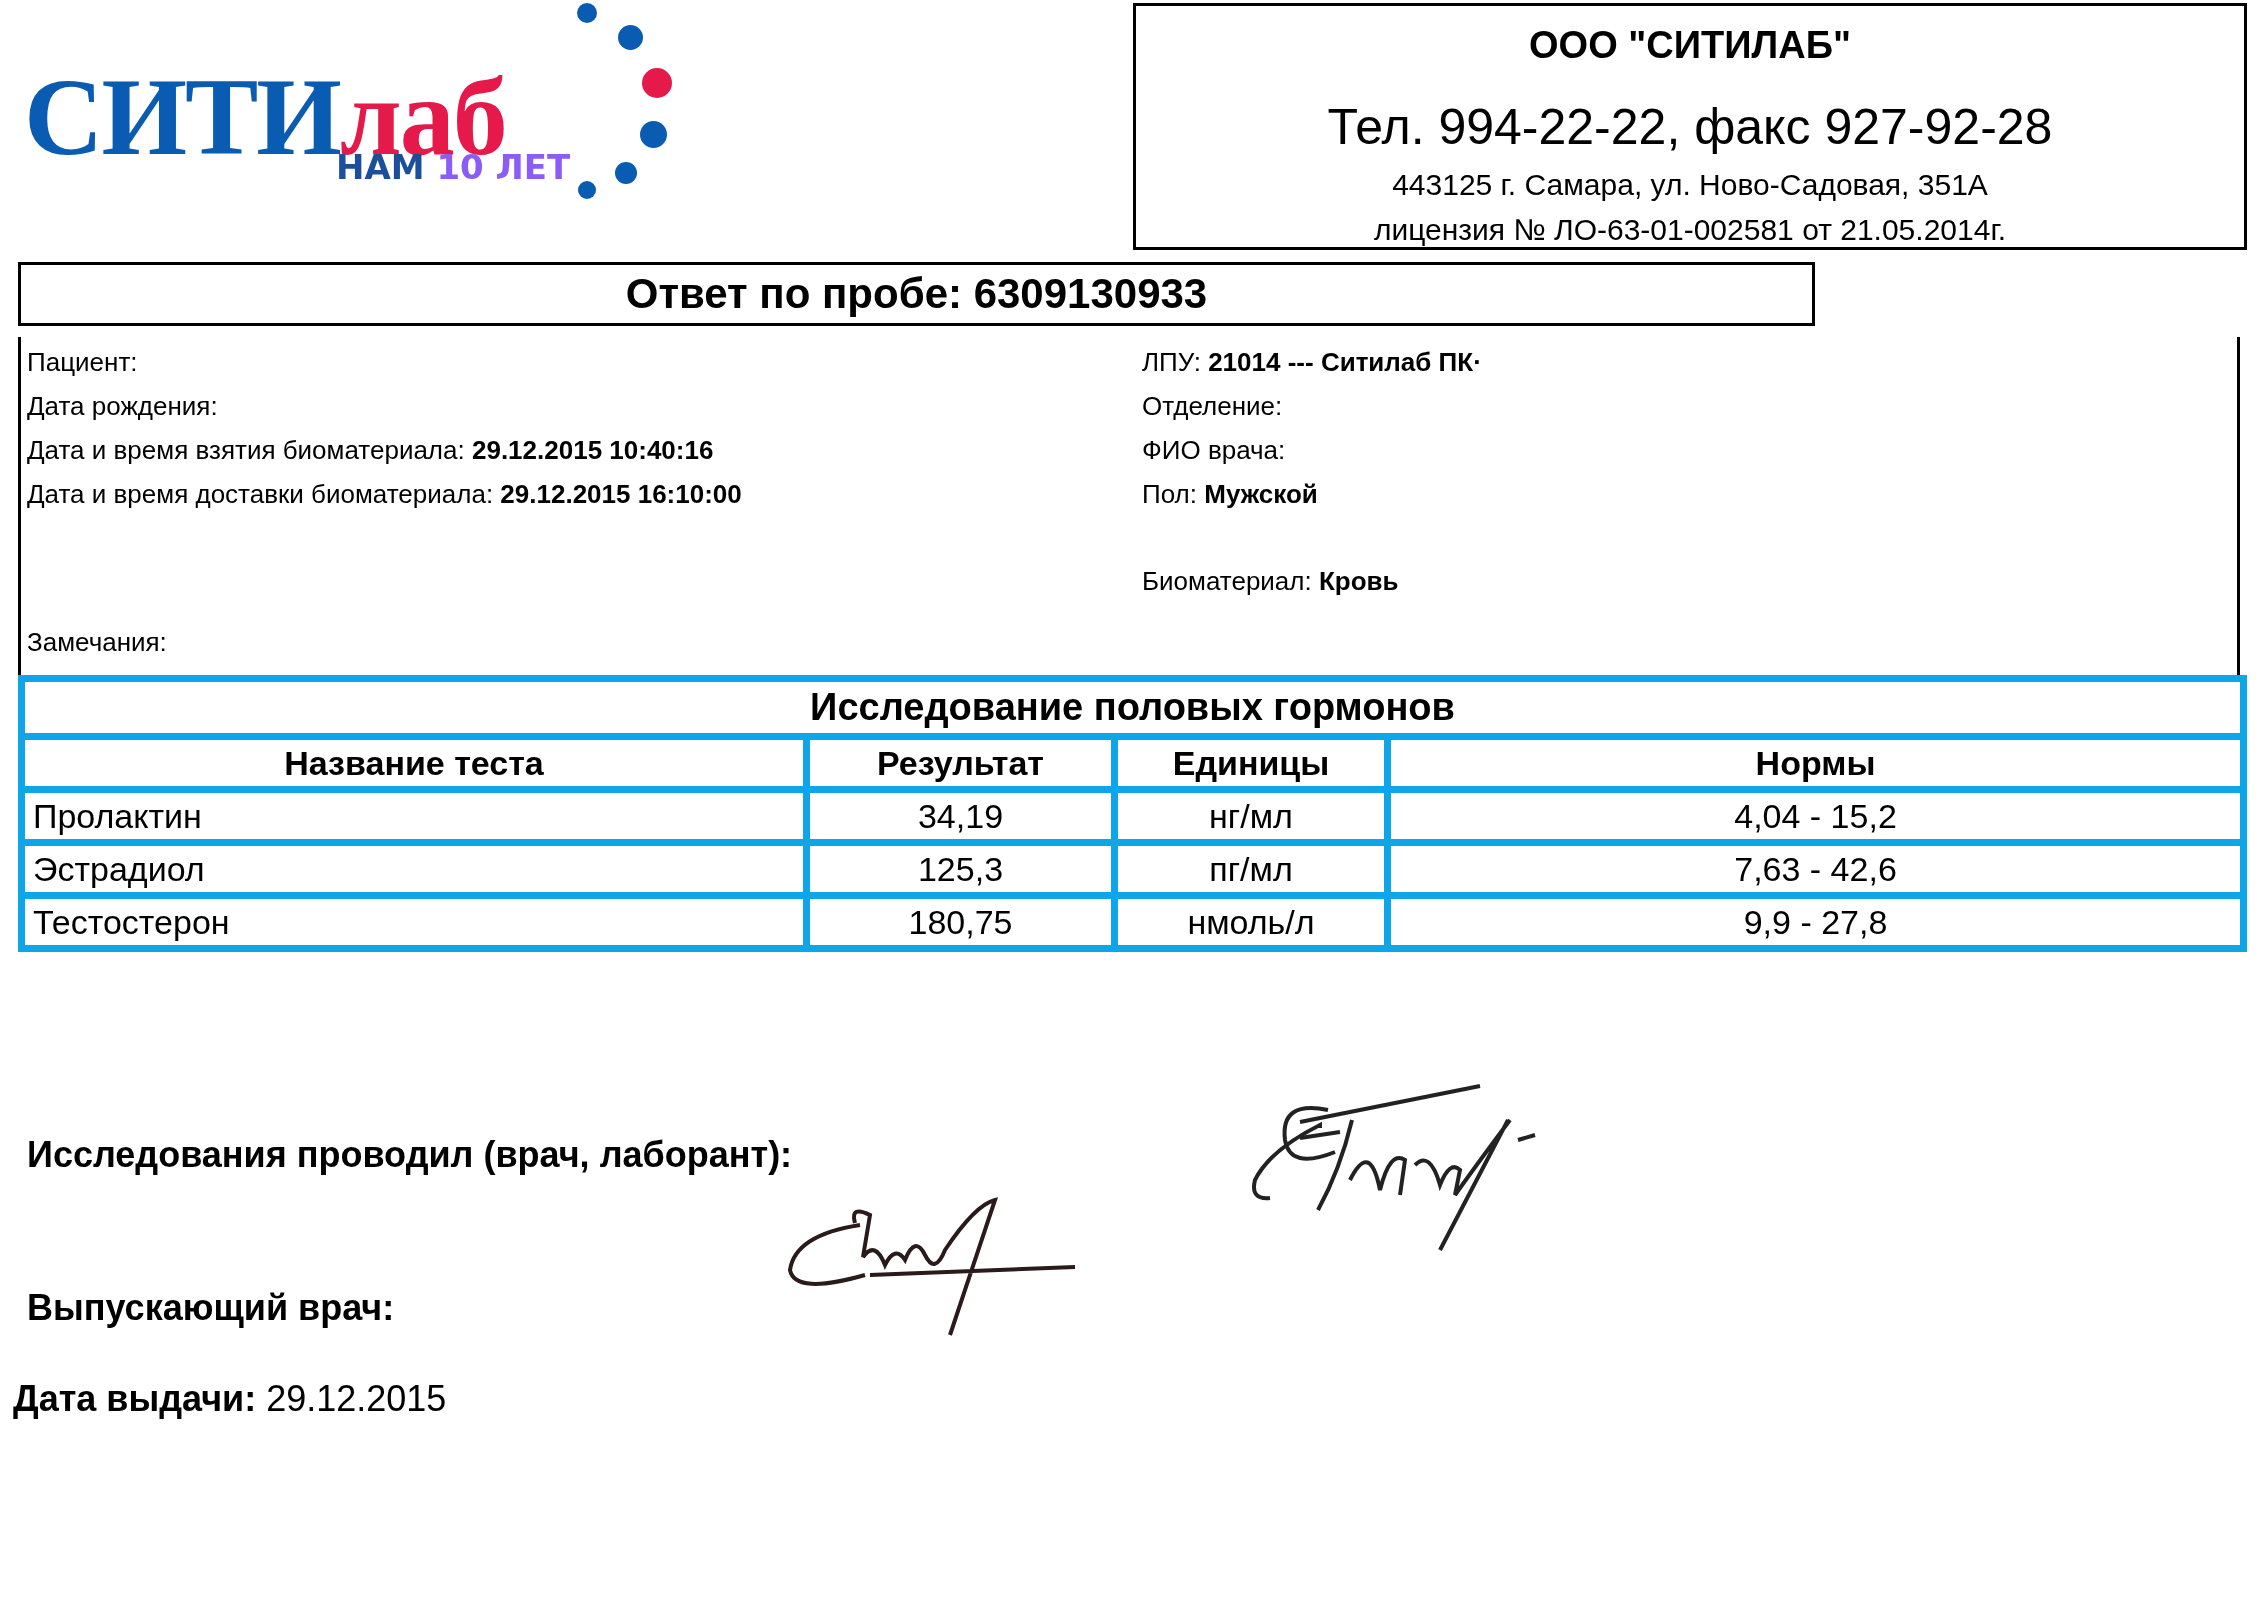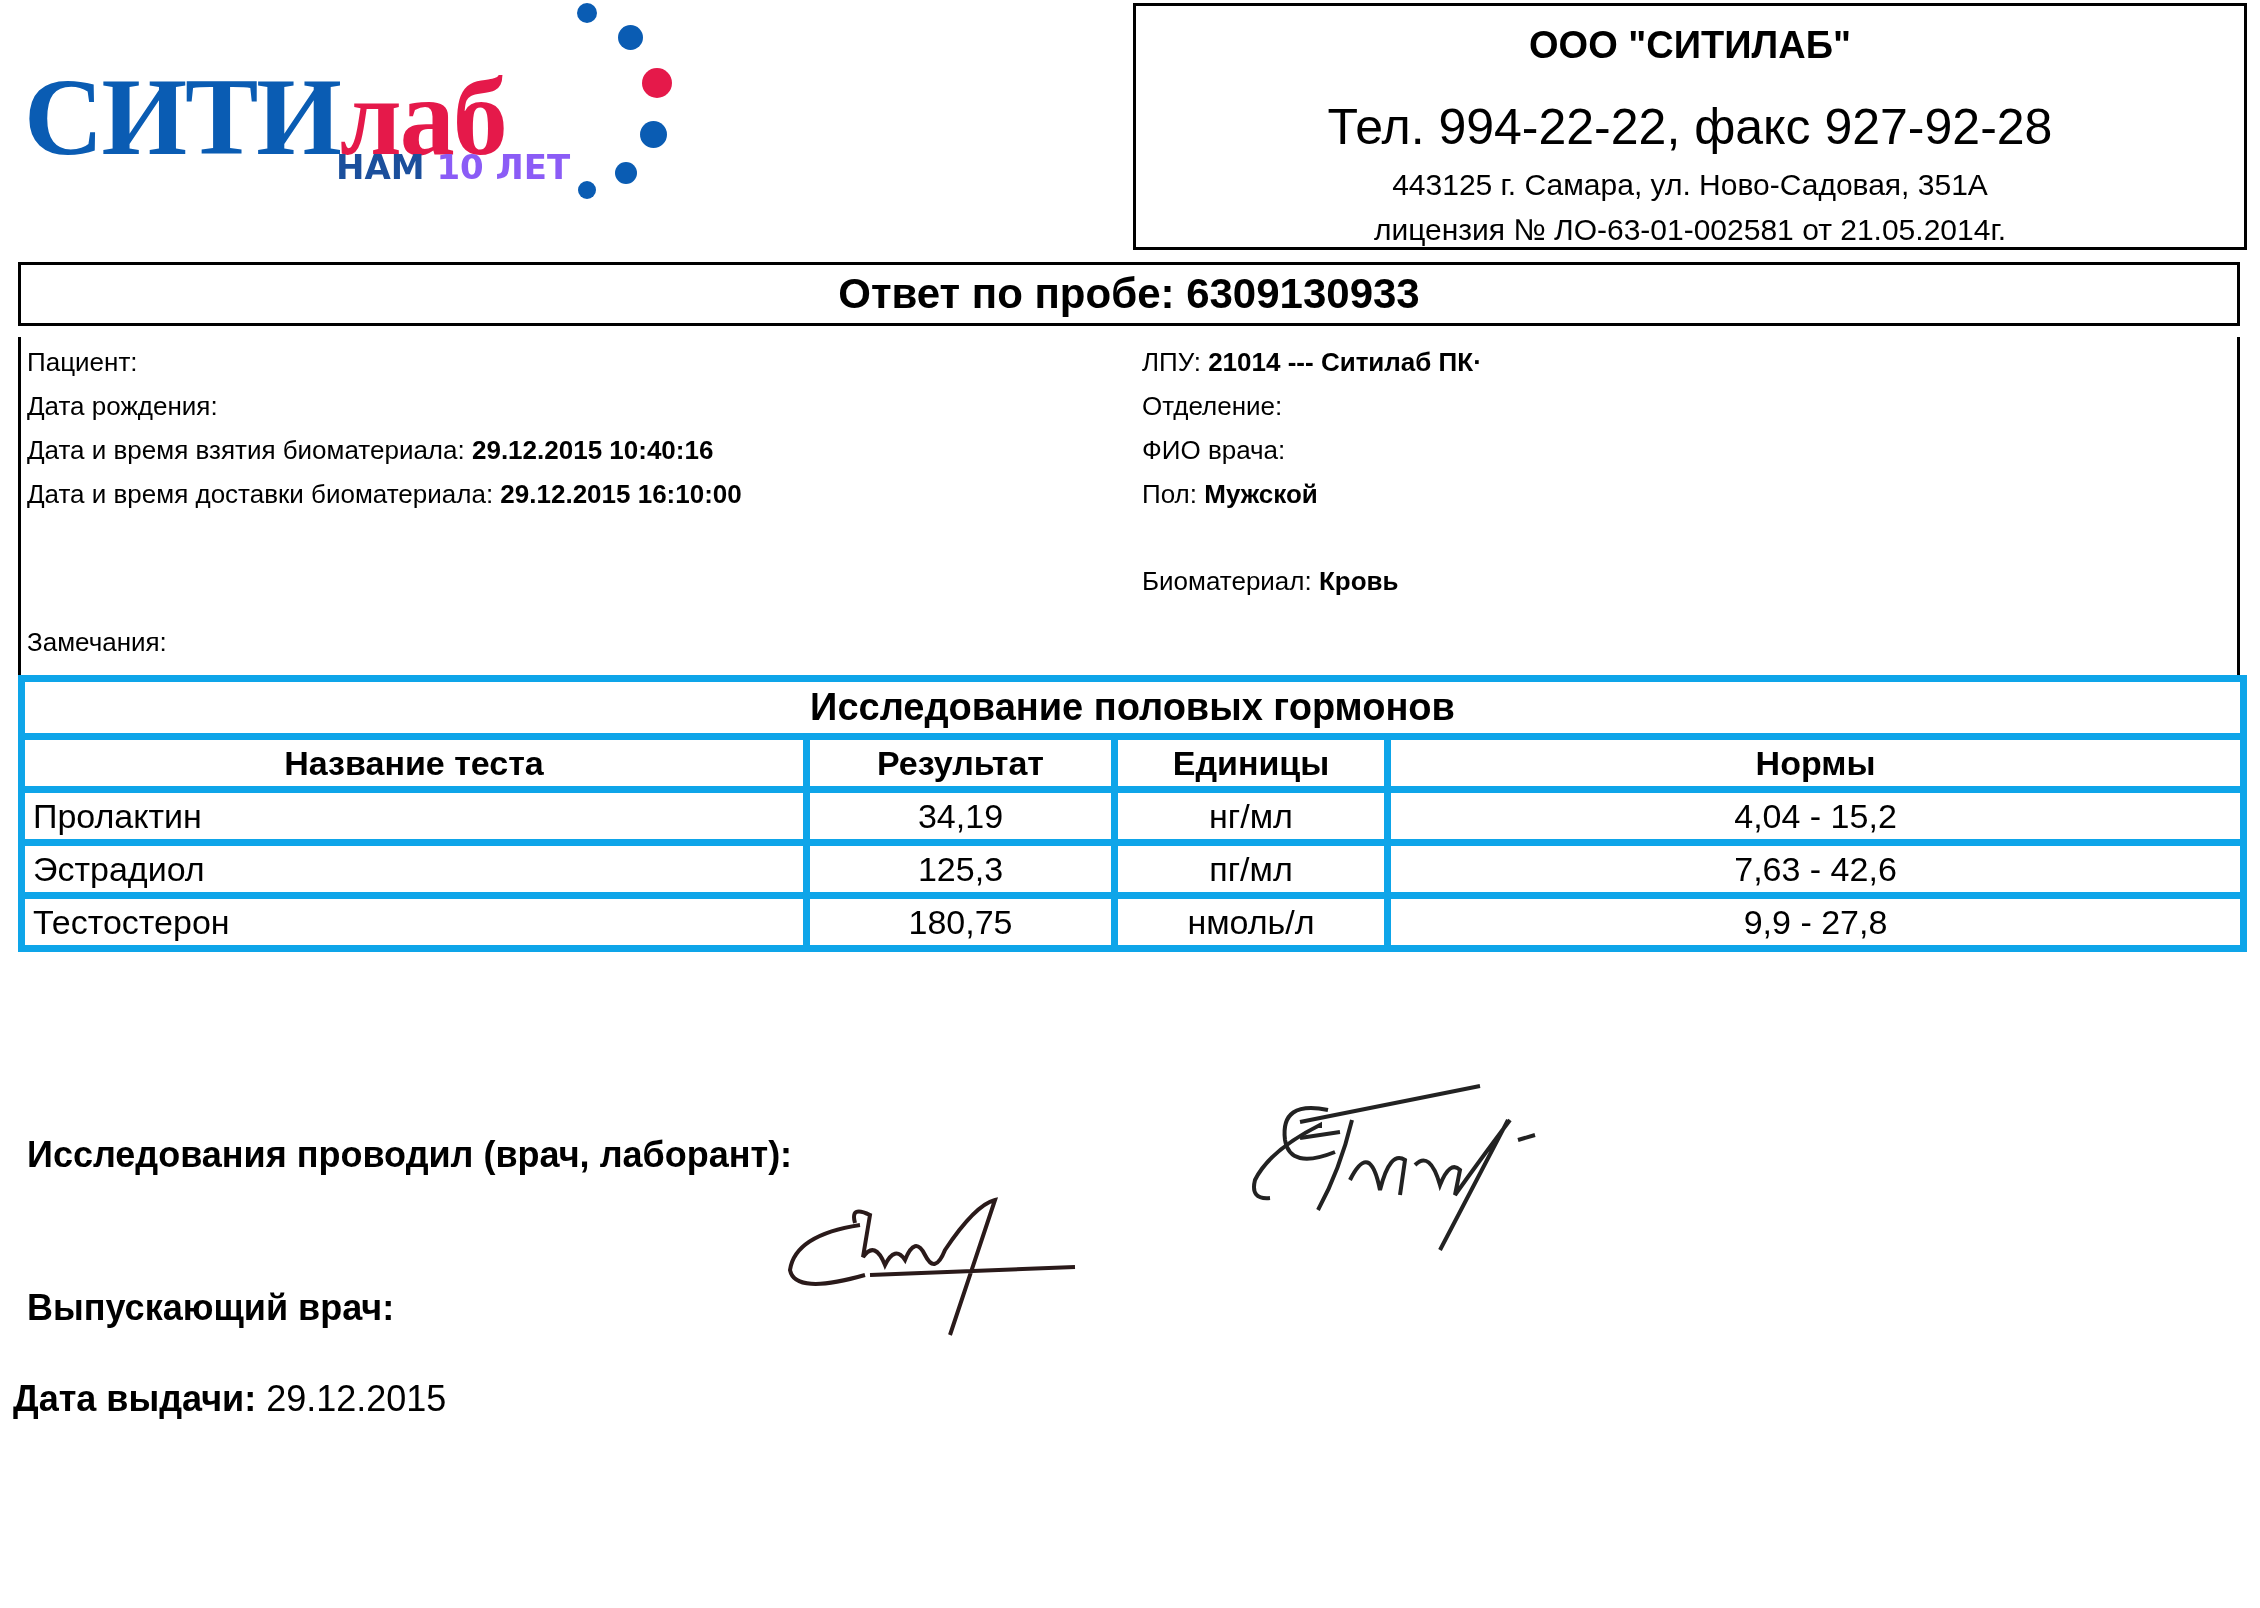--- a/index.html
+++ b/index.html
@@ -21,21 +21,21 @@
 
   
   .company { left:1133px; top:3px; width:1114px; height:247px; border:3px solid #000;
              box-sizing:border-box; text-align:center; }
   .company .name { position:absolute; left:0; right:0; top:18px; font-size:38px; font-weight:bold; }
   .company .tel { position:absolute; left:0; right:0; top:92px; font-size:50px; }
   .company .addr { position:absolute; left:0; right:0; top:162px; font-size:30px; }
   .company .lic { position:absolute; left:0; right:0; top:207px; font-size:30px; }
 
   
-  .title-box { left:18px; top:262px; width:2222px; height:64px; border:3px solid #000;
+  .title-box { left:18px; top:262px; width:1797px; height:64px; border:3px solid #000;
                box-sizing:border-box; text-align:center; font-size:42px; font-weight:bold;
                line-height:58px; }
 
   
   .info { left:18px; top:337px; width:2222px; height:340px; border-left:3px solid #000;
           border-right:3px solid #000; box-sizing:border-box; }
   .info-line { position:absolute; font-size:26px; white-space:nowrap; line-height:40px; }
   .info-line b { font-weight:bold; }
 
   

